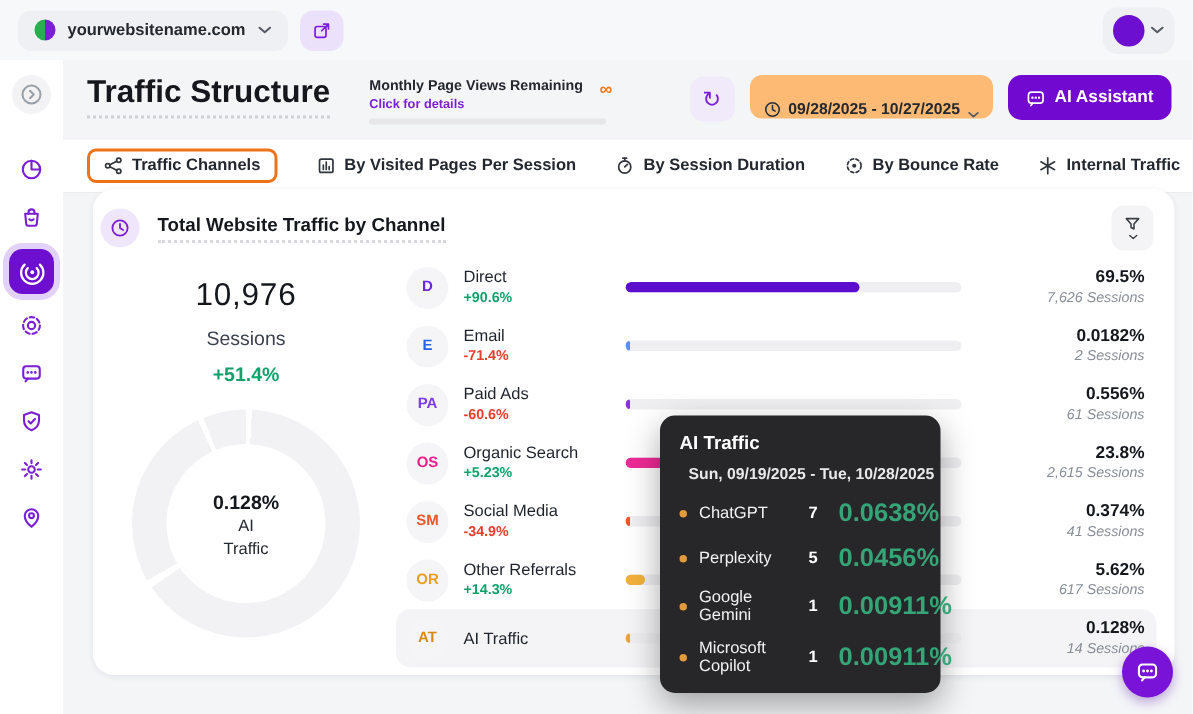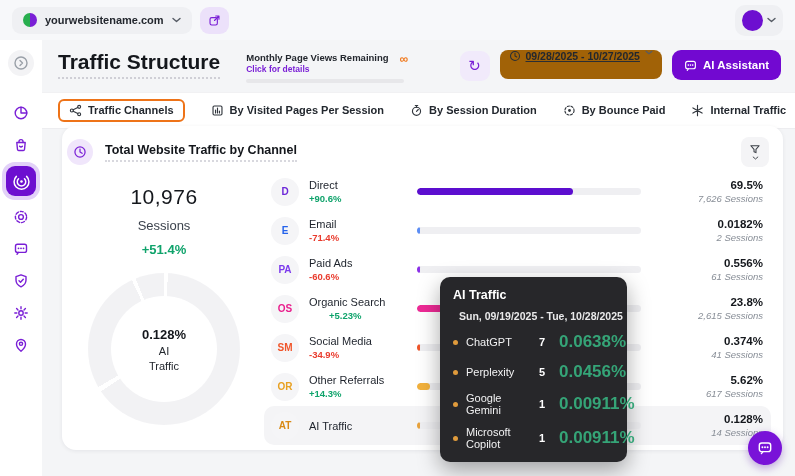--- a/index.html
+++ b/index.html
@@ -45,22 +45,22 @@
   .page-title { font-size:21px; font-weight:700; color:#14171c; border-bottom:2px dotted #cfcfd6;
     padding-bottom:4px; line-height:1.1; }
   .pv-block { margin-left:26px; width:158px; position:relative; padding-top:2px; }
   .pv-label { font-size:9.5px; font-weight:700; color:#23272e; }
   .pv-link { font-size:8.5px; font-weight:700; color:#7a1fd6; margin-top:1px; cursor:pointer; }
   .pv-inf { position:absolute; right:-4px; top:2px; font-size:12px; font-weight:700; color:#f07a1f; }
   .pv-bar { height:3.5px; background:#e7e7ea; border-radius:2px; margin-top:5px; }
   .hdr-spacer { flex:1; }
   .refresh-btn { width:30px; height:30px; border-radius:9px; background:#f1eafb; color:#7a1fd6;
     display:flex; align-items:center; justify-content:center; font-size:15px; cursor:pointer; margin-top:1px; }
-  .date-pill { display:flex; align-items:flex-start; gap:5px; height:29px; background:#a16207;
-    border-radius:8px; padding:0 9px; margin-left:10px; cursor:pointer; color:#2a2e35;text-decoration:underline; }
+  .date-pill { display:flex; align-items:flex-end; gap:5px; height:29px; background:#fdba74;
+    border-radius:8px; padding:0 9px; margin-left:10px; cursor:pointer; color:#2a2e35; }
   .date-pill span { font-size:10.5px; font-weight:700; color:#23272e; white-space:nowrap; }
   .ai-btn { display:flex; align-items:center; gap:6px; height:30px; background:#7209d1; color:#fff;
     border:none; border-radius:9px; padding:0 12px; margin-left:10px; margin-right:2px;
     font-size:11.5px; font-weight:700; cursor:pointer; font-family:inherit; }
 
   
   .tabstrip { background:#fff; display:flex; align-items:center; gap:26px; margin-top:9px;
     padding:6px 16px; border-top:1px solid #f1f1f3; border-bottom:1px solid #ededf0; }
   .tab { display:flex; align-items:center; gap:6px; font-size:11px; font-weight:700; color:#23282f;
     cursor:pointer; white-space:nowrap; }
@@ -268,21 +268,21 @@
           <circle cx="8" cy="9" r="5"></circle>
           <path d="M8 9l2.2-2.2M6.5 1.8h3M8 1.8V4"></path>
         </svg>
       <span>By Session Duration</span>
     </div>
     <div class="tab">
       <svg class="icon t-icon" width="13" height="13" viewBox="0 0 16 16">
           <circle cx="8" cy="8" r="5.6" stroke-dasharray="2.6 2"></circle>
           <circle cx="8" cy="8" r="1.7" fill="currentColor" stroke="none"></circle>
         </svg>
-      <span>By Bounce Paid</span>
+      <span>By Bounce Rate</span>
     </div>
     <div class="tab">
       <svg class="icon t-icon" width="13" height="13" viewBox="0 0 16 16">
           <path d="M8 1.5v13M2.4 4.8l11.2 6.4M13.6 4.8L2.4 11.2"></path>
         </svg>
       <span>Internal Traffic</span>
     </div>
   </div>
 
   <div class="card">
@@ -371,21 +371,21 @@
             <div class="ch-sess">61 Sessions</div>
           </div>
         </div>
 
         <div class="ch-row">
           <div class="ch-avatar">
               <span style="color: rgb(233, 30, 140);">OS</span>
             </div>
           <div class="ch-info">
             <div class="ch-name">Organic Search</div>
-            <div class="ch-change" style="color: rgb(15, 163, 107); margin-left: 20px;">+5.23%</div>
+            <div class="ch-change" style="color: rgb(15, 163, 107);">+5.23%</div>
           </div>
           <div class="ch-bar">
               <div class="ch-fill" style="width: 23.8%; background: rgb(238, 42, 150);"></div>
             </div>
           <div class="ch-vals">
             <div class="ch-pct">23.8%</div>
             <div class="ch-sess">2,615 Sessions</div>
           </div>
         </div>
 

